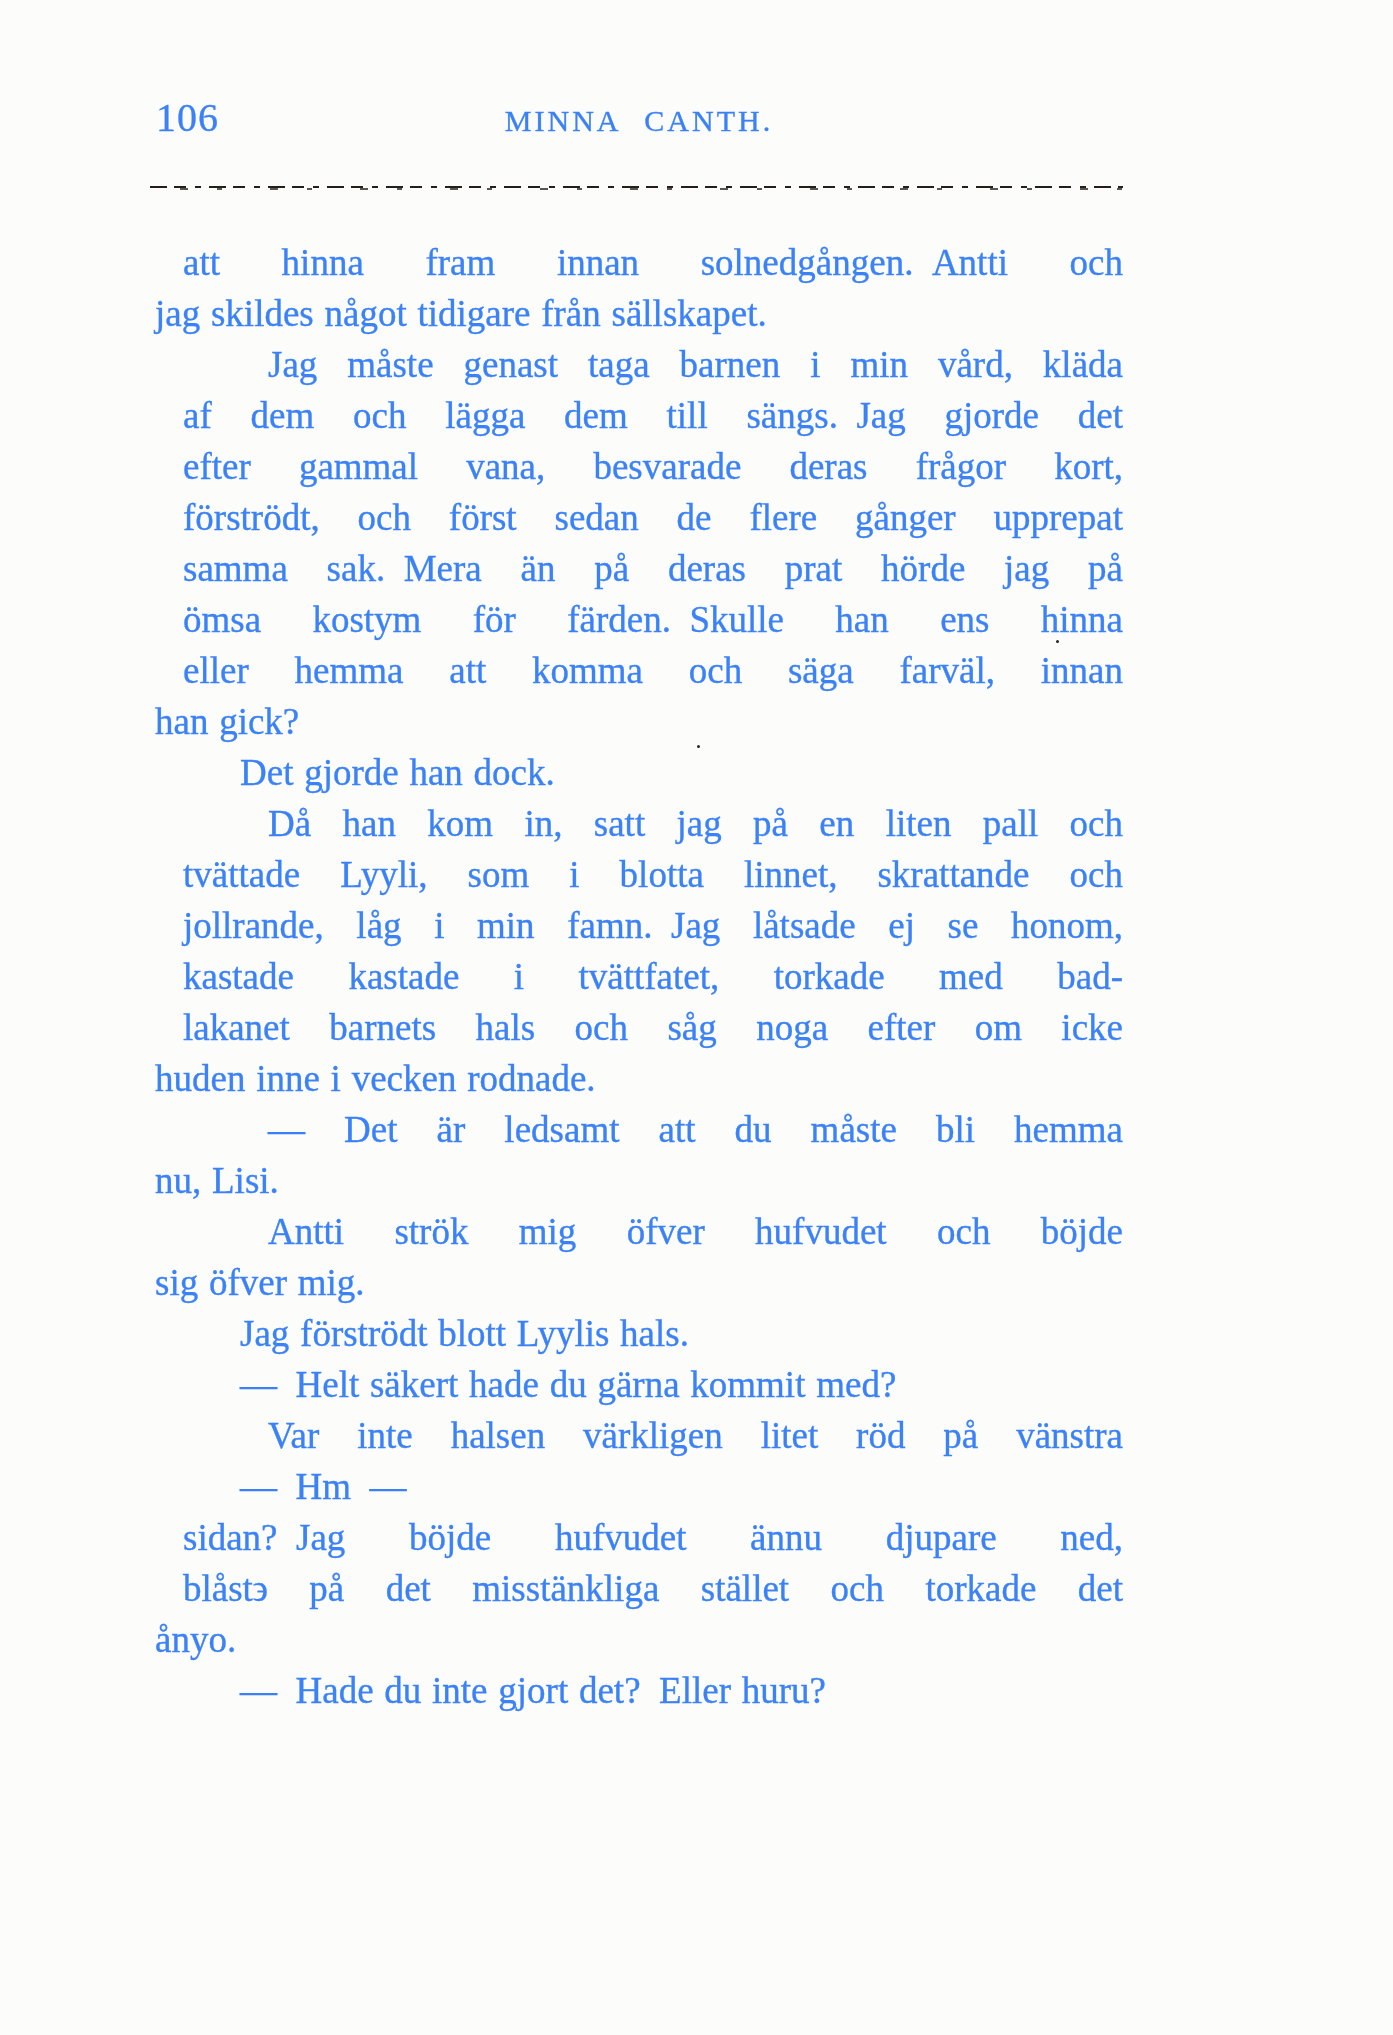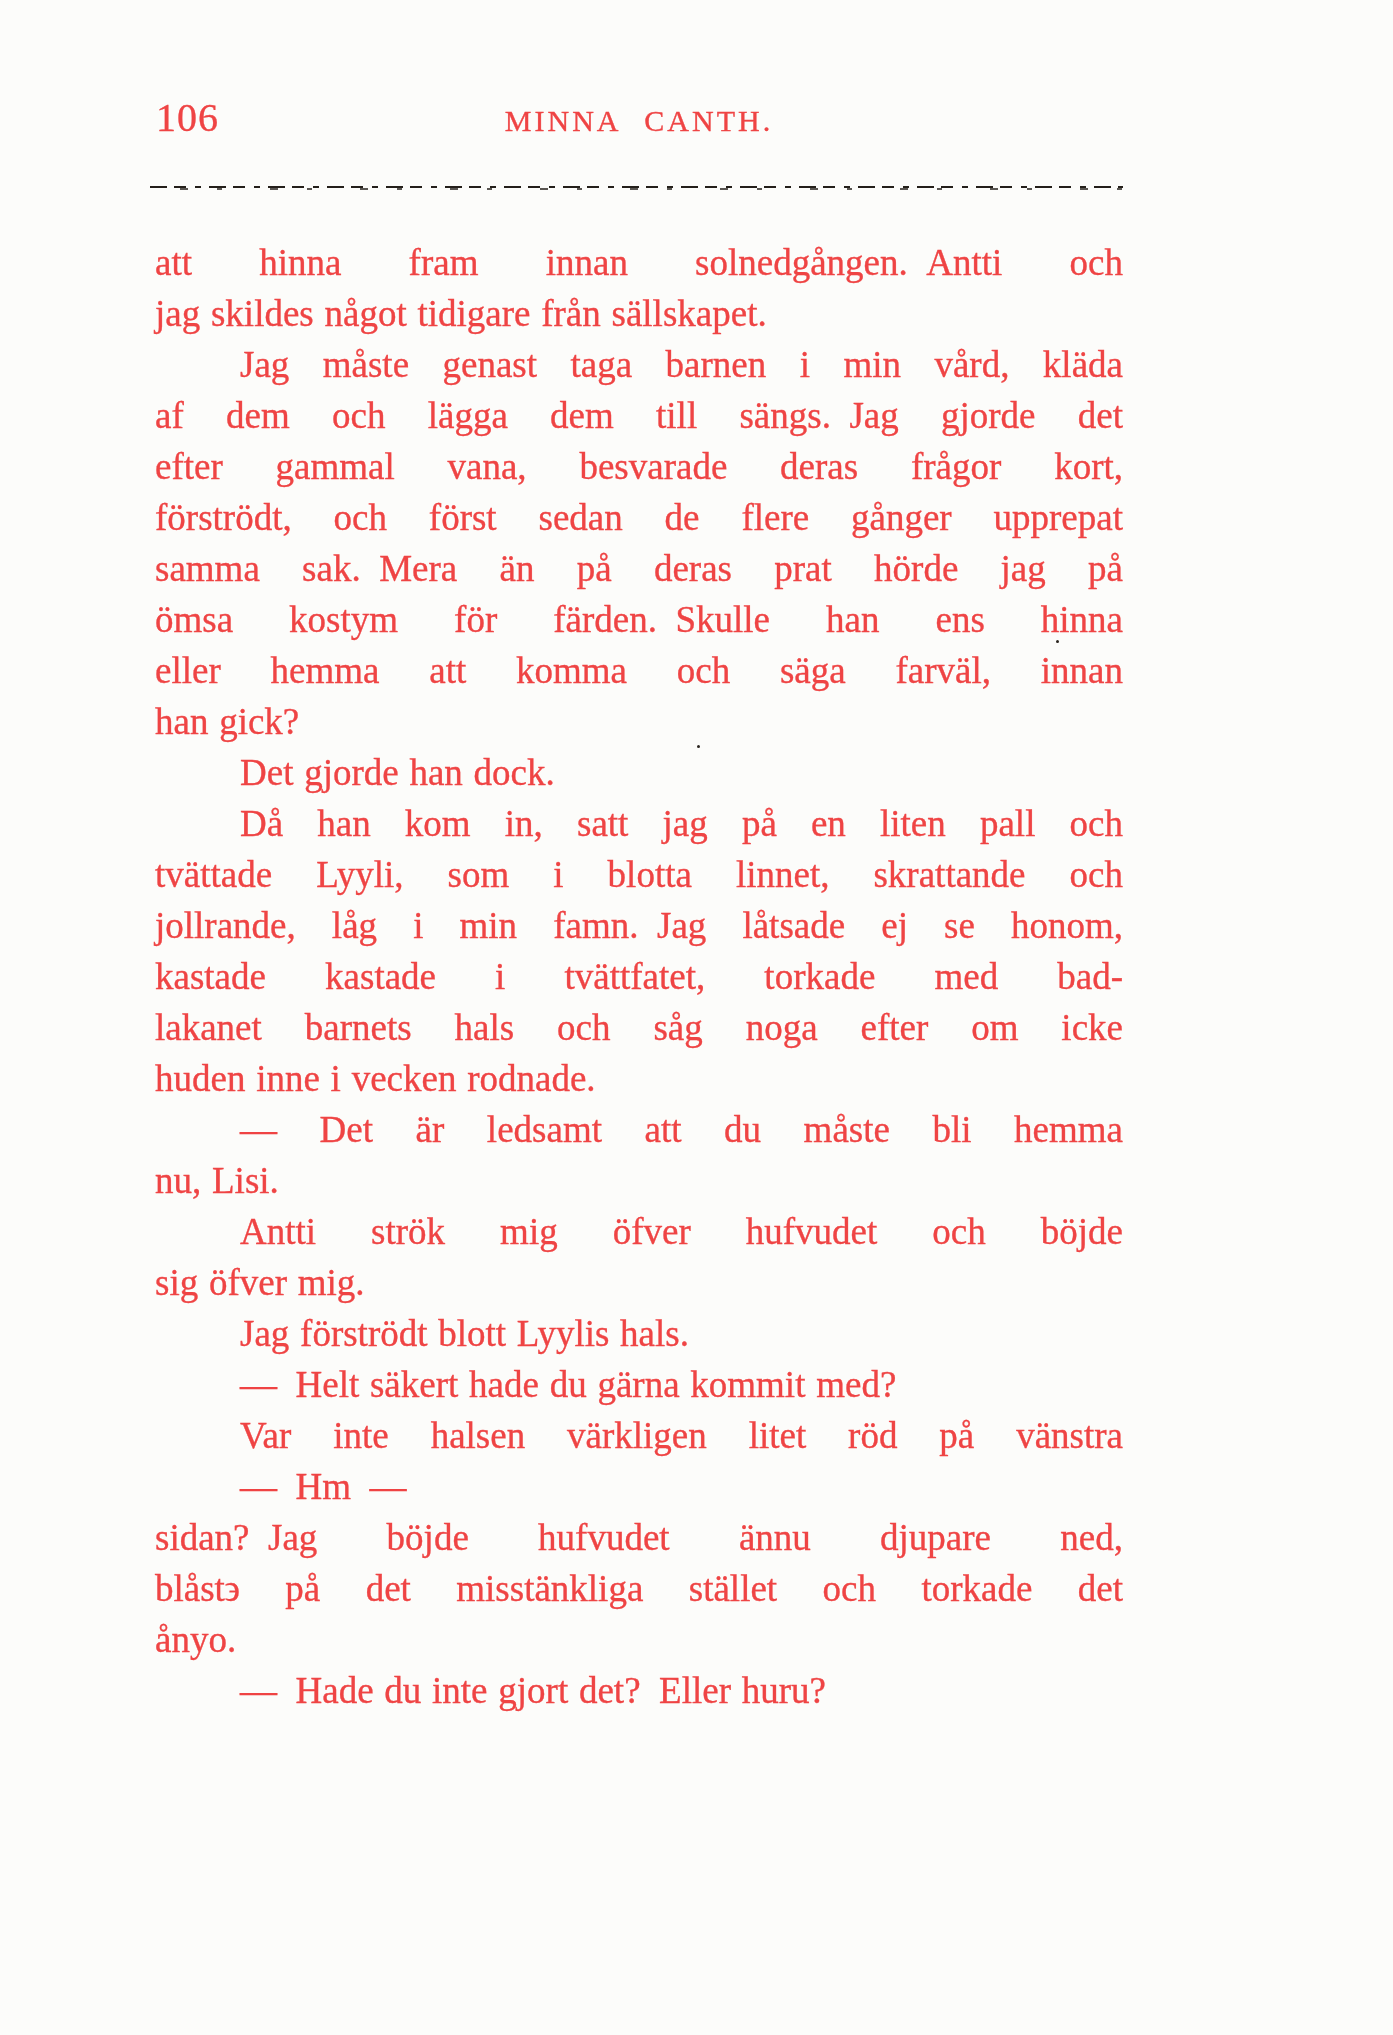--- a/index.html
+++ b/index.html
@@ -5,21 +5,21 @@
   html, body {
     margin: 0;
     padding: 0;
     background: #f2f2ef;
   }
   .page {
     position: relative;
     width: 1393px;
     height: 2035px;
     background: #fcfcfa;
-    color: #ef4444;
+    color: #3b82f6;
     font-family: "Liberation Serif", "DejaVu Serif", "DejaVu Sans", serif;
     -webkit-text-stroke: 0.35px;
     overflow: hidden;
   }
   .page-number {
     position: absolute;
     left: 156px;
     top: 96px;
     font-size: 40px;
     line-height: 1.1;
@@ -73,20 +73,21 @@
     width: 968px;
     font-size: 37px;
     line-height: 51px;
     word-spacing: 1.5px;
   }
   .line { white-space: normal; }
   .line.j {
     text-align: justify;
     text-align-last: justify;
     text-justify: inter-word;
+    margin-left: 28px;
   }
   .line.in { text-indent: 85px; font-family: Liberation Serif, serif; }
   .speck {
     position: absolute;
     background: #2a241e;
     border-radius: 50%;
   }
   .speck.s1 { left: 697px; top: 745px; width: 3px; height: 3px; }
   .speck.s2 { left: 1056px; top: 640px; width: 3px; height: 3px; }
 </style>

